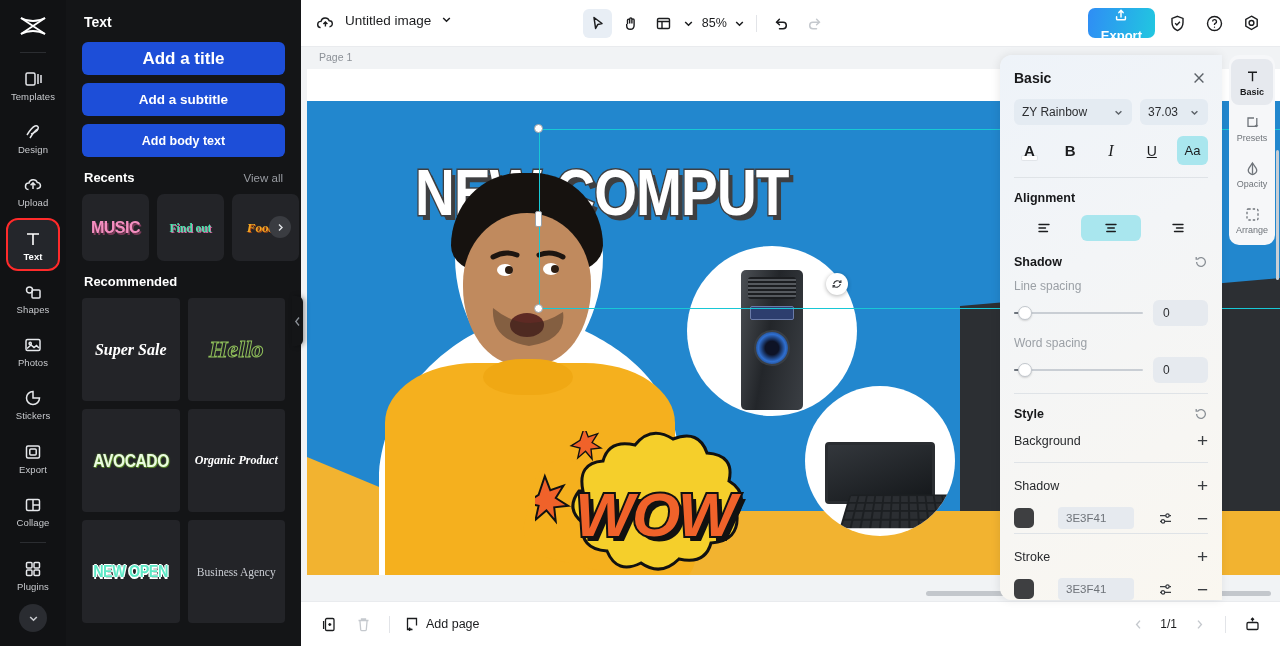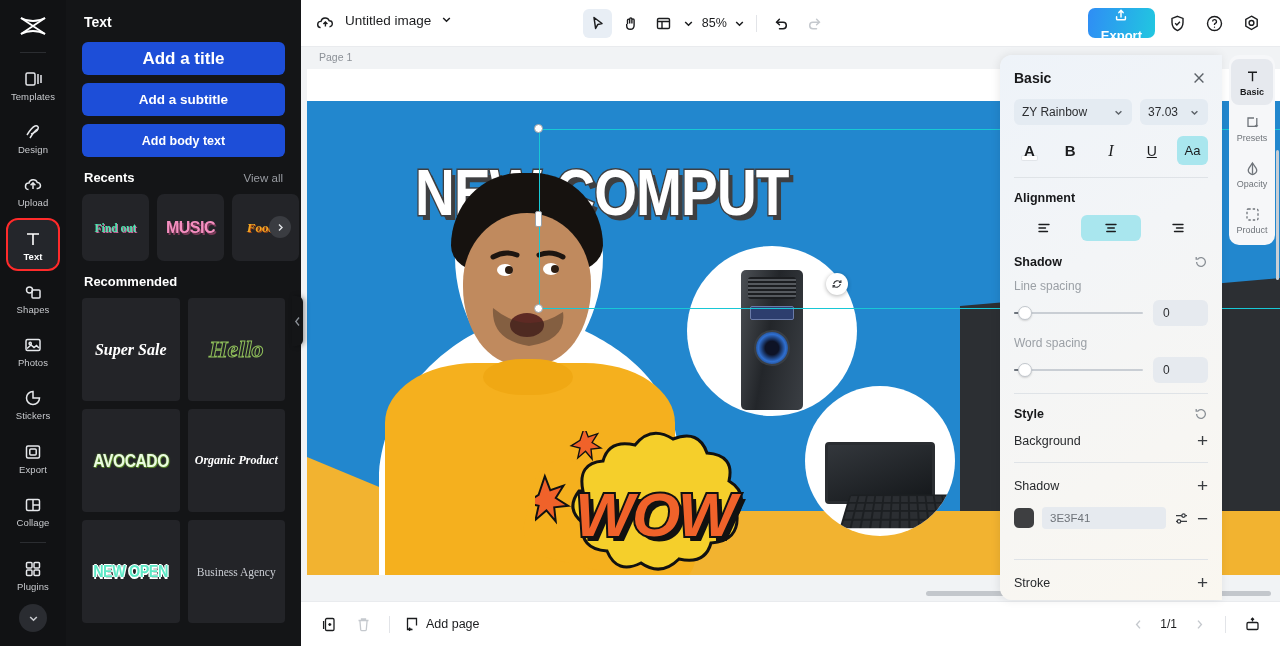--- a/index.html
+++ b/index.html
@@ -272,21 +272,21 @@
   .slider .knob { position:absolute; left:4px; top:0px; width:14px; height:14px; border-radius:50%;
     background:#fff; border:1px solid #c2c7cd; box-shadow:0 1px 2px rgba(0,0,0,.15); cursor:pointer; }
   .numbox {
     width:55px; height:26px; background:#e6eaef; border-radius:6px;
     display:flex; align-items:center; padding-left:10px; font-size:12px; color:#2c2e31;
   }
   .pr-line { display:flex; align-items:center; justify-content:space-between; margin-bottom:12px; }
   .pr-line .pl-t { font-size:12.5px; color:#27292c; }
   .plus { font-size:19px; color:#3a3d41; cursor:pointer; line-height:1; font-weight:300; }
   .minus { font-size:19px; color:#3a3d41; cursor:pointer; line-height:1; font-weight:300; }
-  .color-row { display:flex; align-items:center; gap:8px; margin-bottom:30px; }
+  .color-row { display:flex; align-items:center; gap:24px; margin-bottom:4px; }
   .sw { width:20px; height:20px; border-radius:5px; background:#3e3f41; cursor:pointer; }
   .hexbox { flex:1; height:22px; background:#e6eaef; border-radius:4px; display:flex;
     align-items:center; padding-left:8px; font-size:11.5px; color:#6e7379; }
   .align-row { display:flex; gap:6px; justify-content:space-between; margin-bottom:14px; }
   .al-b { flex:1; height:26px; border-radius:6px; display:flex; align-items:center;
     justify-content:center; cursor:pointer; }
   .al-b.on { background:#a9e6ee; }
 
   .vtabs {
     position:absolute; right:5px; top:55px; width:46px; height:190px;
@@ -441,24 +441,24 @@
     <div class="big-btn t2">Add a subtitle</div>
     <div class="big-btn t3">Add body text</div>
 
     <div class="sect-head">
       <span class="sh-t">Recents</span>
       <span class="sh-a">View all</span>
     </div>
 
     <div class="recents">
       <div class="rec-card">
+        <span class="rec-2">MUSIC</span>
+      </div>
+      <div class="rec-card">
         <span class="rec-1">Find out</span>
-      </div>
-      <div class="rec-card">
-        <span class="rec-2">MUSIC</span>
       </div>
       <div class="rec-card">
         <span class="rec-3">Foodie</span>
       </div>
       <div class="rec-next">
         <svg width="9" height="9" viewBox="0 0 9 9" fill="none" stroke="#e3e5e8" stroke-width="1.4">
           <path d="M3 1.6 6 4.5 3 7.4"></path>
         </svg>
       </div>
     </div>
@@ -928,19 +928,19 @@
           </svg>
         </span>
         <span class="vt-l">Opacity</span>
       </div>
       <div class="vt">
         <span>
           <svg width="17" height="17" viewBox="0 0 17 17" fill="none" stroke="#6f747a" stroke-width="1.3" stroke-dasharray="2.4 2">
             <rect x="3" y="3" width="11" height="11" rx="1.3"></rect>
           </svg>
         </span>
-        <span class="vt-l">Product</span>
+        <span class="vt-l">Arrange</span>
       </div>
     </div>
     <div class="vscroll"></div>
 
   </div>
 </div>
 
 </body></html>

